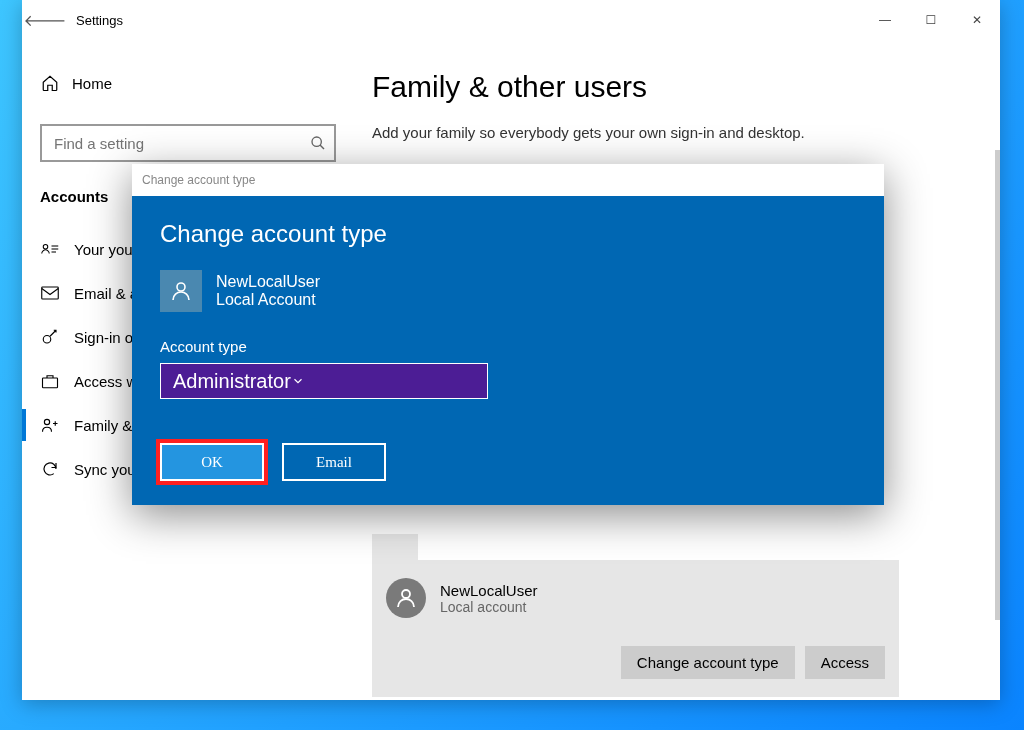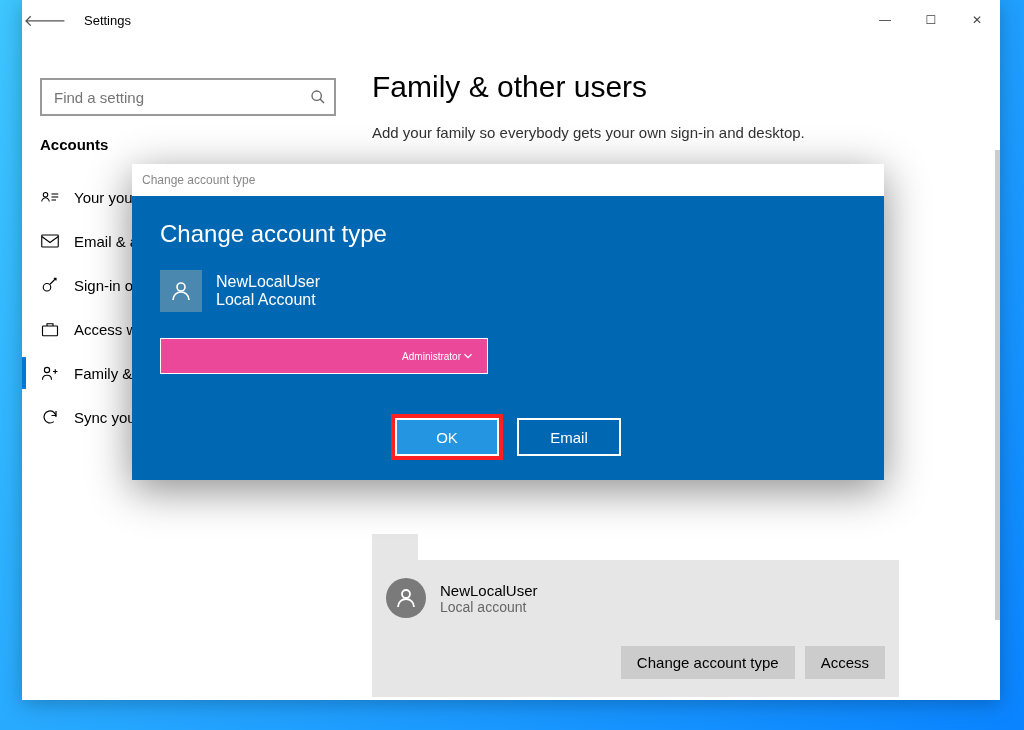--- a/index.html
+++ b/index.html
@@ -4,30 +4,30 @@
 <style>
   html,body{margin:0;padding:0;width:1024px;height:730px;overflow:hidden;
     font-family:"Segoe UI",Arial,sans-serif;background:#0078d7;}
   .desktop{position:relative;width:1024px;height:730px;
     background:linear-gradient(135deg,#3ec6ff 0%,#0a84ff 100%);}
   .settings-window{position:absolute;left:22px;top:0;width:978px;height:700px;
     background:#fff;box-shadow:0 4px 20px rgba(0,0,0,.25);}
   
   .titlebar{height:40px;display:flex;align-items:center;}
   .back-btn{width:46px;text-align:center;color:#555;font-size:16px;}
-  .title-text{font-size:13px;color:#000;margin-left:16px;}
+  .title-text{font-size:13px;color:#000;margin-left:8px;}
   .win-btns{margin-left:auto;display:flex;}
   .win-btn{width:46px;height:40px;display:flex;align-items:center;justify-content:center;
     color:#444;font-size:12px;}
   
   .body{position:absolute;left:0;top:40px;right:0;bottom:0;display:flex;}
   .sidebar{width:332px;padding:20px 0 0 0;}
   .home-row{display:flex;align-items:center;height:46px;padding-left:18px;gap:12px;
     font-size:15px;}
-  .search-box{margin:18px 18px 14px 18px;height:34px;border:2px solid #999;
+  .search-box{margin:18px 18px 20px 18px;height:34px;border:2px solid #999;
     display:flex;align-items:center;padding:0 8px 0 10px;justify-content:space-between;}
   .search-box input{border:none;outline:none;font-size:15px;color:#666;width:240px;
     background:transparent;}
   .section-header{font-weight:600;font-size:15px;padding:6px 0 22px 18px;}
   .nav-item{display:flex;align-items:center;gap:14px;height:44px;padding-left:18px;
     font-size:15px;color:#000;position:relative;}
   .nav-item.active::before{content:"";position:absolute;left:0;top:6px;bottom:6px;
     width:4px;background:#0078d7;}
   .nav-icon{width:20px;display:inline-flex;justify-content:center;}
   
@@ -53,24 +53,24 @@
   .dialog{position:absolute;left:132px;top:164px;width:752px;background:#0067b3;
     box-shadow:0 10px 40px rgba(0,0,0,.45);}
   .dlg-titlebar{height:32px;background:#fff;display:flex;align-items:center;
     padding-left:10px;font-size:12px;color:#888;}
   .dlg-body{padding:24px 28px 24px 28px;color:#fff;}
   .dlg-h{font-size:24px;font-weight:300;margin:0 0 22px 0;}
   .dlg-user{display:flex;align-items:center;gap:14px;margin-bottom:26px;}
   .dlg-avatar{width:42px;height:42px;background:#4a88b0;display:flex;
     align-items:center;justify-content:center;}
   .dlg-label{font-size:15px;margin-bottom:8px;}
-  .dropdown{width:302px;height:34px;border:1px solid #fff;background:#ec4899;
-    display:flex;align-items:center;justify-content:flex-end;padding:0 12px;
-    font-size:10px;}
-  .dlg-btns{display:flex;gap:18px;justify-content:center;margin-top:44px;}
+  .dropdown{width:302px;height:34px;border:1px solid #fff;background:#4c1d95;
+    display:flex;align-items:center;justify-content:flex-start;padding:0 12px;
+    font-size:20px;}
+  .dlg-btns{display:flex;gap:18px;justify-content:flex-start;margin-top:44px;font-family:Liberation Serif, serif;}
   .dlg-btn{width:100px;height:34px;border:2px solid #fff;background:transparent;
     color:#fff;font-size:15px;display:flex;align-items:center;justify-content:center;}
   .dlg-btn.ok{background:#2495e0;outline:4px solid #ff2020;}
   svg{display:block;}
 </style>
 </head>
 <body>
 
 <div class="desktop">
 
@@ -90,20 +90,28 @@
         </div>
         <div class="win-btn">
           <span>✕</span>
         </div>
       </div>
     </div>
 
     <div class="body">
 
       <div class="sidebar">
+        <div class="home-row">
+          <span class="nav-icon">
+            <svg width="18" height="18" viewBox="0 0 24 24" fill="none" stroke="#000" stroke-width="1.6">
+                <path d="M3 11l9-8 9 8v10a1 1 0 0 1-1 1h-5v-7h-6v7H4a1 1 0 0 1-1-1z"></path>
+              </svg>
+          </span>
+          <span>Home</span>
+        </div>
 
         <div class="search-box">
           <input placeholder="Find a setting" style="">
           <span>
             <svg width="16" height="16" viewBox="0 0 24 24" fill="none" stroke="#666" stroke-width="2">
                 <circle cx="10" cy="10" r="7"></circle>
                 <line x1="21" y1="21" x2="15" y2="15"></line>
               </svg>
           </span>
         </div>
@@ -216,20 +224,21 @@
               <circle cx="12" cy="8" r="4"></circle>
               <path d="M4 21c0-5 4-8 8-8s8 3 8 8"></path>
             </svg>
         </div>
         <div>
           <div>NewLocalUser</div>
           <div>Local Account</div>
         </div>
       </div>
 
+      <div class="dlg-label">Account type</div>
       <div class="dropdown">
         <span>Administrator</span>
         <span>
           <svg width="14" height="14" viewBox="0 0 24 24" fill="none" stroke="#fff" stroke-width="2">
               <polyline points="6 9 12 15 18 9"></polyline>
             </svg>
         </span>
       </div>
 
       <div class="dlg-btns">

